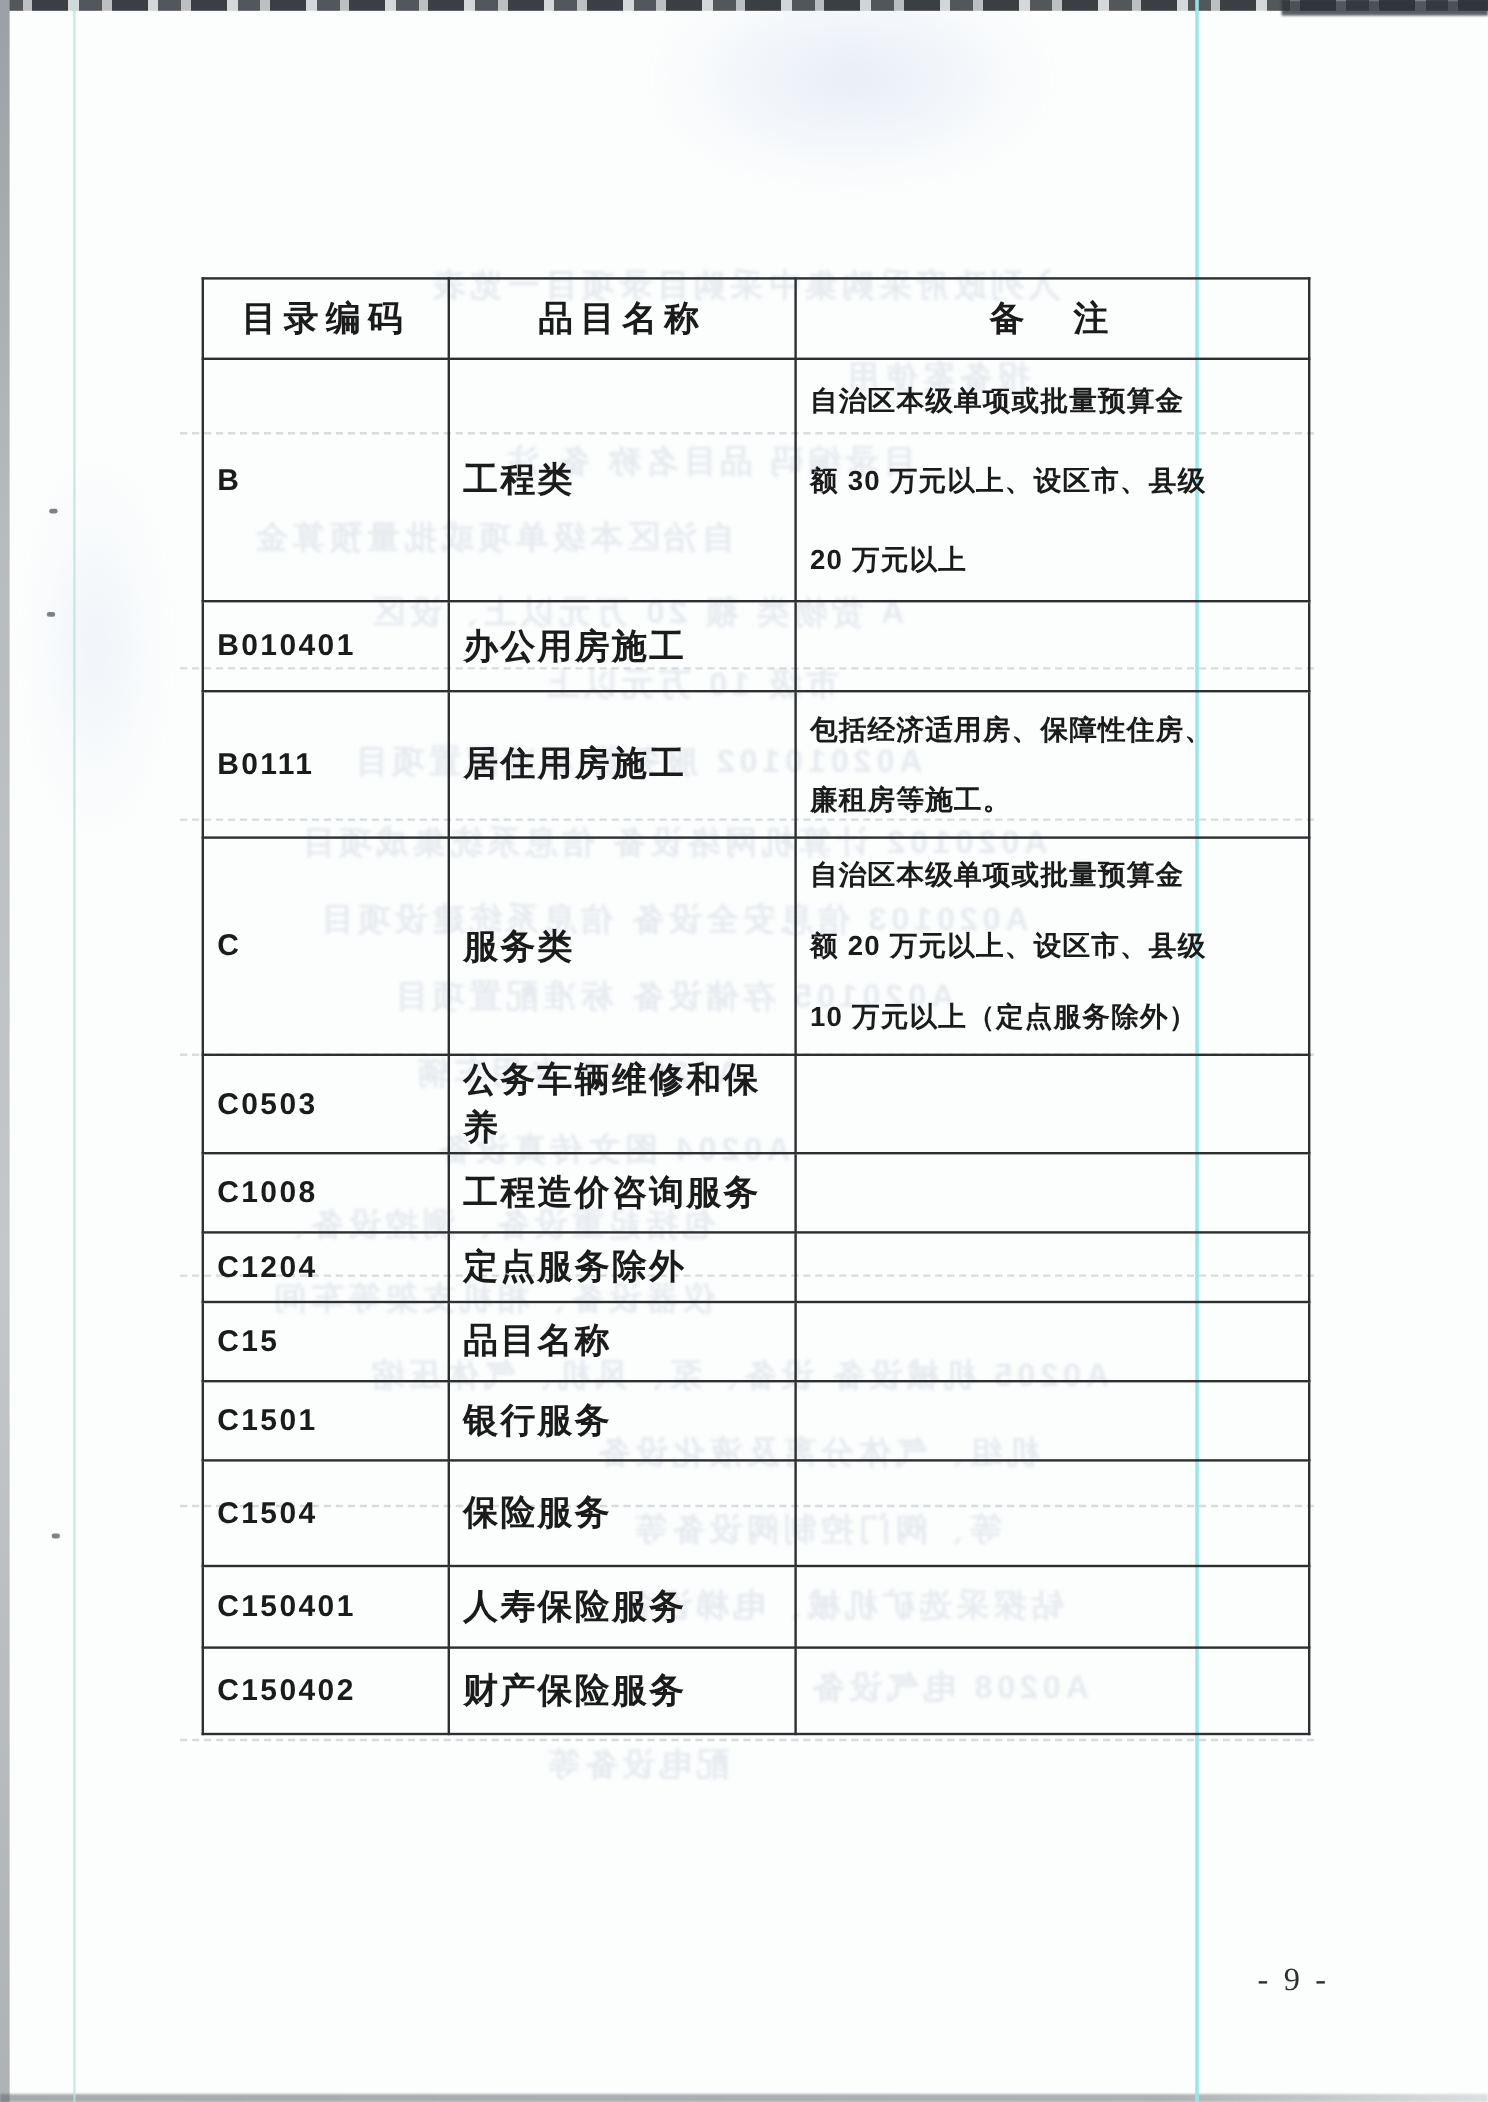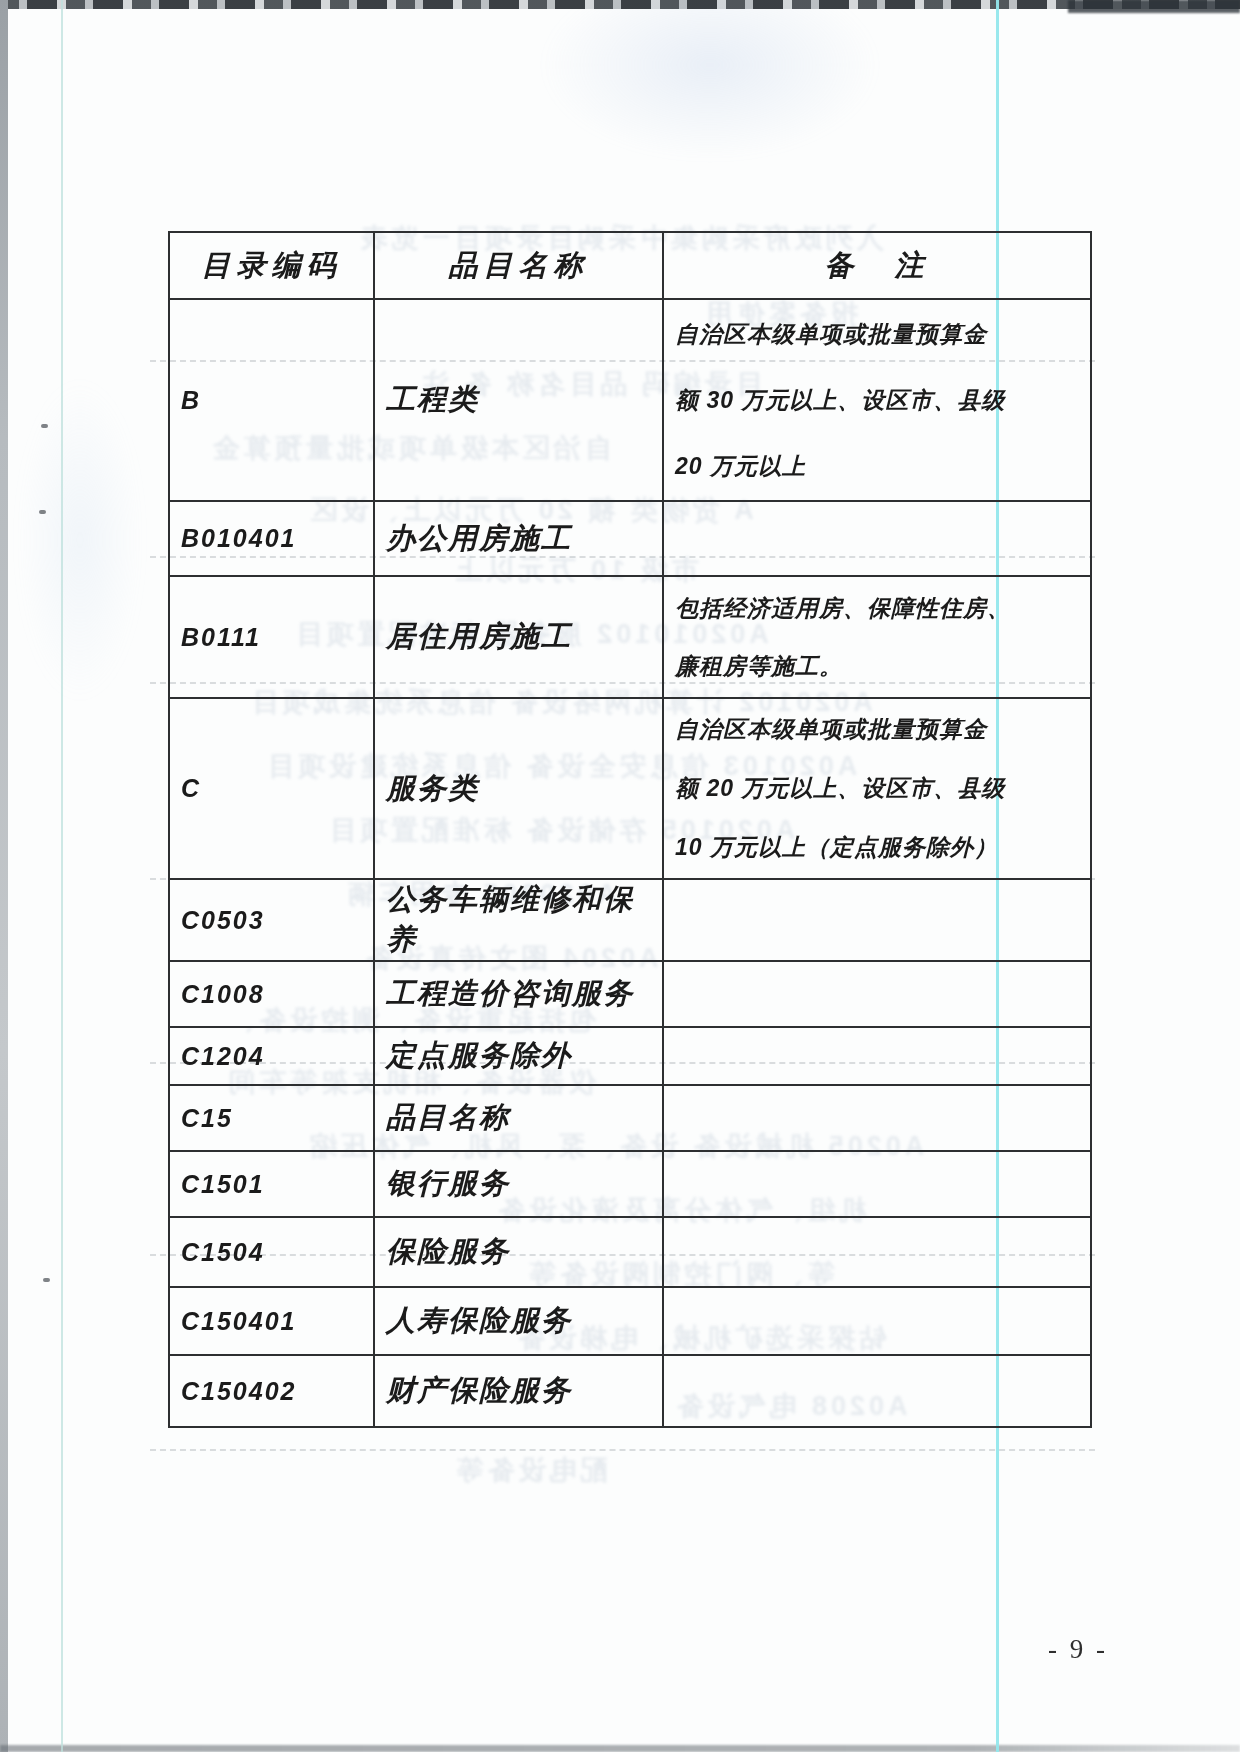--- a/index.html
+++ b/index.html
@@ -68,21 +68,21 @@
   table.catalog{
     position:absolute; left:168px; top:231px; width:922px;
     border-collapse:collapse; table-layout:fixed;
     color:#1b1b1b;
   }
   table.catalog col.c1{ width:205px; }
   table.catalog col.c2{ width:289px; }
   table.catalog col.c3{ width:428px; }
   table.catalog th, table.catalog td{
     border:2.5px solid #2d2f31; vertical-align:middle;
-    font-weight:700; background:transparent;font-style:italic;
+    font-weight:700; background:transparent;
   }
   th.hdr{
     font-size:29px; letter-spacing:6px; text-align:center; font-weight:700;
   }
   td.code{ font-size:25px; letter-spacing:2px; padding-left:11px; }
   td.name{ font-size:29px; letter-spacing:2px; padding-left:11px; }
   td.remark{
     font-size:23px; letter-spacing:1px; padding:0 8px 0 11px;
     white-space:pre-line; line-height:66px;
   }
@@ -197,21 +197,21 @@
     <tr style="height:66px;padding-left:12px;">
       <td class="code">C15</td>
       <td class="name">品目名称</td>
       <td class="remark"></td>
     </tr>
     <tr style="height:66px;">
       <td class="code">C1501</td>
       <td class="name">银行服务</td>
       <td class="remark"></td>
     </tr>
-    <tr style="height:70px;">
+    <tr style="height:88px;">
       <td class="code">C1504</td>
       <td class="name">保险服务</td>
       <td class="remark"></td>
     </tr>
     <tr style="height:68px;">
       <td class="code">C150401</td>
       <td class="name">人寿保险服务</td>
       <td class="remark"></td>
     </tr>
     <tr style="height:72px;">

